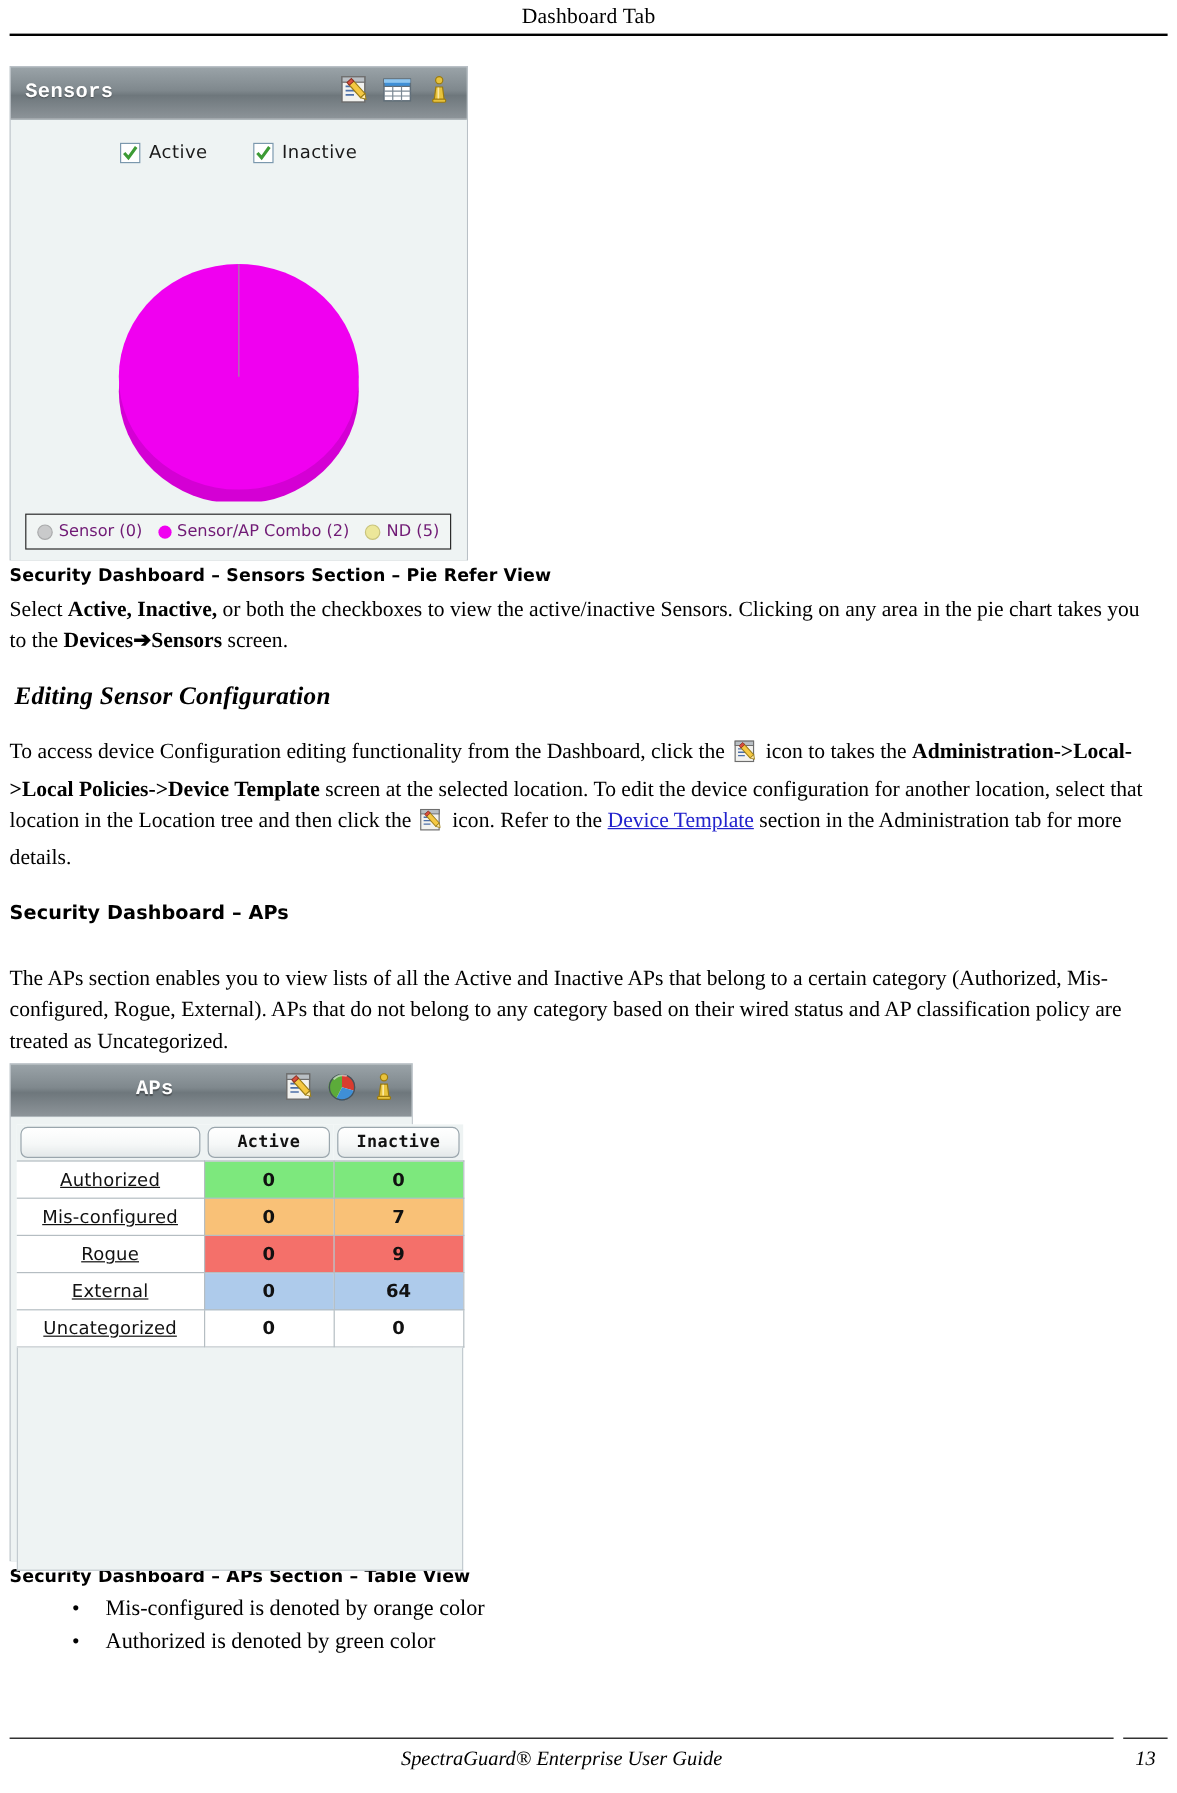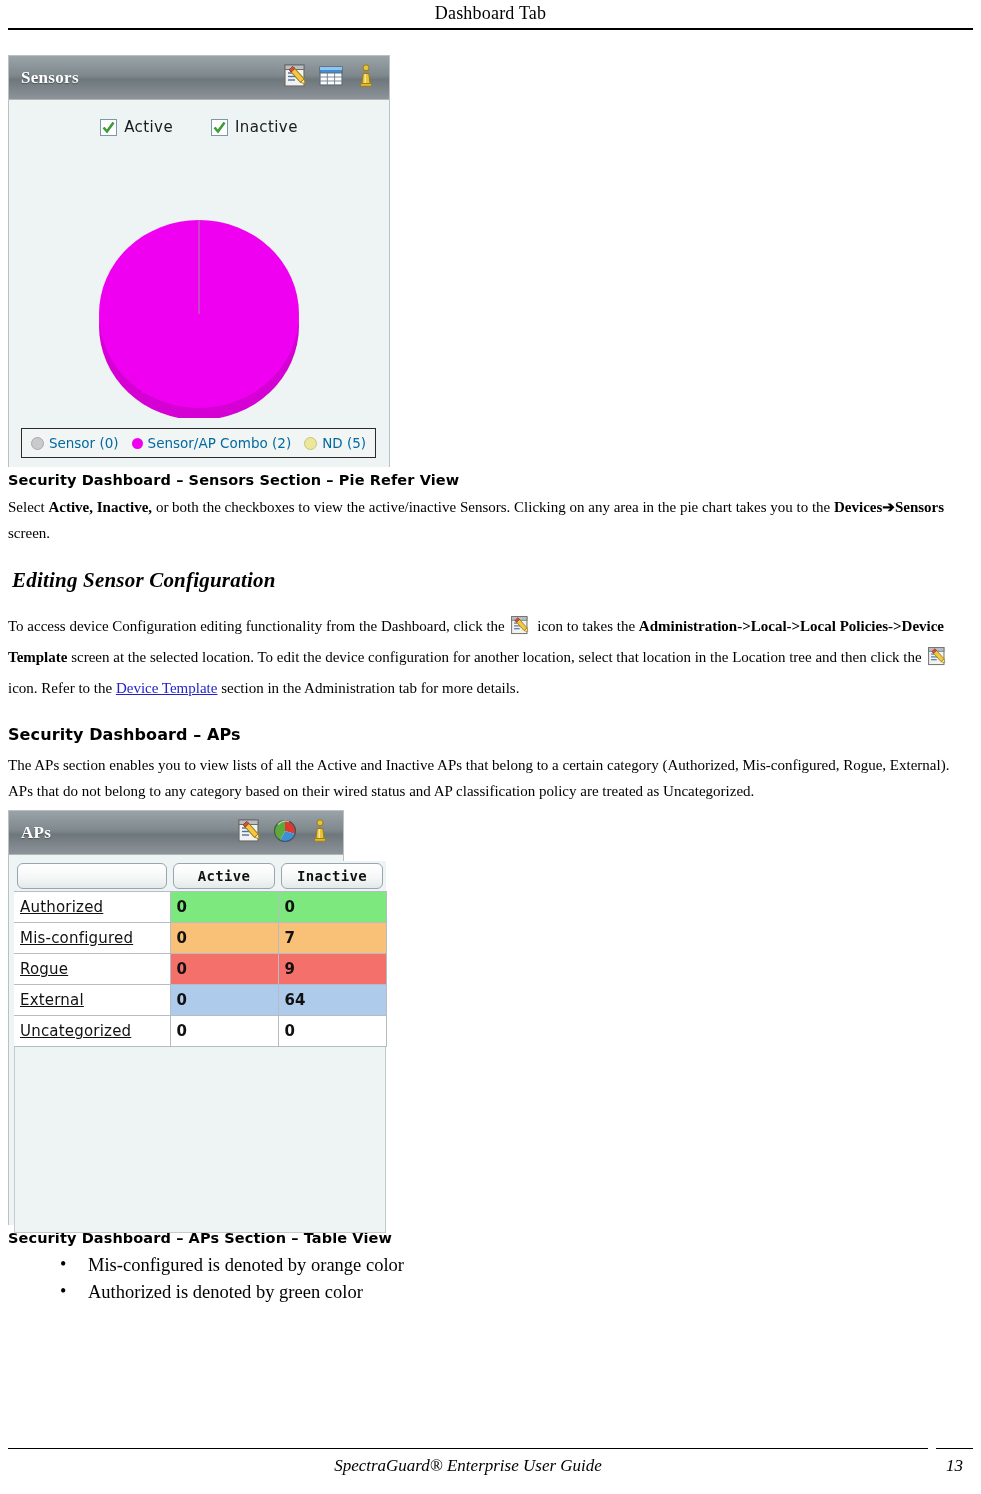--- a/index.html
+++ b/index.html
@@ -59,21 +59,21 @@
     height: 44px;
     background: linear-gradient(to bottom, #9aa3a8 0%, #7f888d 45%, #6e777c 55%, #8d9499 100%);
     border-bottom: 1px solid #aeb6ba;
     display: flex;
     align-items: center;
     padding: 0 10px 0 12px;
     box-sizing: border-box;
   }
   .widget-title {
     color: #ffffff;
-    font-family: Liberation Serif, serif;
+    font-family: Liberation Mono, monospace;
     font-size: 17px;
     font-weight: bold;
     letter-spacing: 0.3px;
     text-shadow: 0 1px 1px rgba(0,0,0,.35);
     flex: 1 1 auto;
     white-space: nowrap;
   }
   .widget-icons {
     display: flex;
     align-items: center;
@@ -144,35 +144,36 @@
     align-items: center;
     justify-content: center;
     gap: 13px;
   }
   .legend-item {
     display: flex;
     align-items: center;
     gap: 5px;
     font-family: "DejaVu Sans", sans-serif;
     font-size: 13.5px;
-    color: #0369a1;
+    color: #701a75;
     white-space: nowrap;
   }
   .legend-dot {
     width: 11px;
     height: 11px;
     border-radius: 50%;
     display: block;
     flex: 0 0 auto;
   }
 
   
   #aps-widget {
     width: 336px;
     height: 415px;
+    text-align: center;
   }
   .aps-body {
     height: 370px;
     background: #eef3f3;
     padding: 6px 5px 0 5px;
     box-sizing: border-box;
   }
   table.aps-table {
     border-collapse: collapse;
     width: 372px;
@@ -243,39 +244,39 @@
   .fig-caption {
     font-family: "DejaVu Sans", sans-serif;
     font-size: 14.5px;
     font-weight: bold;
     color: #000000;
     letter-spacing: 0.1px;
     margin: 5px 0 6px 0;
   }
   p.body {
     font-family: "Liberation Serif", serif;
-    font-size: 15px;
+    font-size: 18px;
     line-height: 26px;
     margin: 0 0 6px 0;
     color: #000000;
   }
   p.body b { font-weight: bold; }
   .h2-italic {
     font-family: "Liberation Serif", serif;
     font-style: italic;
     font-weight: bold;
     font-size: 21px;
     margin: 22px 0 20px 4px;
     letter-spacing: 0.2px;
   }
   .h3-bold {
     font-family: "DejaVu Sans", sans-serif;
     font-weight: bold;
     font-size: 16px;
-    margin: 24px 0 8px 0;
+    margin: 24px 0 32px 0;
     letter-spacing: 0.1px;
   }
   a.doclink {
     color: #2222cc;
     text-decoration: underline;
   }
   .inline-icon {
     display: inline-block;
     vertical-align: -5px;
     margin: 0 2px;

